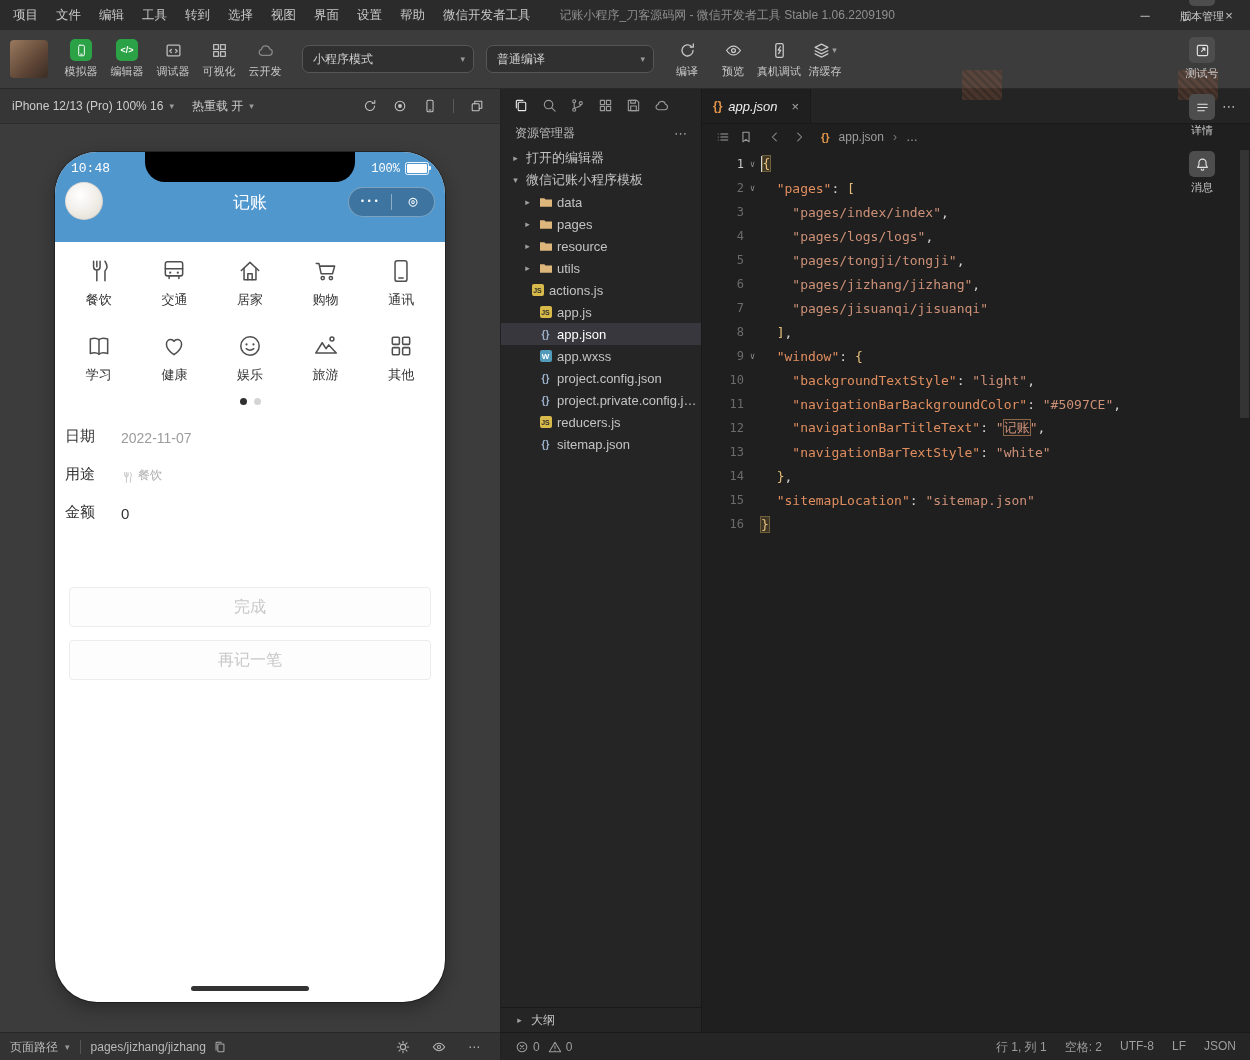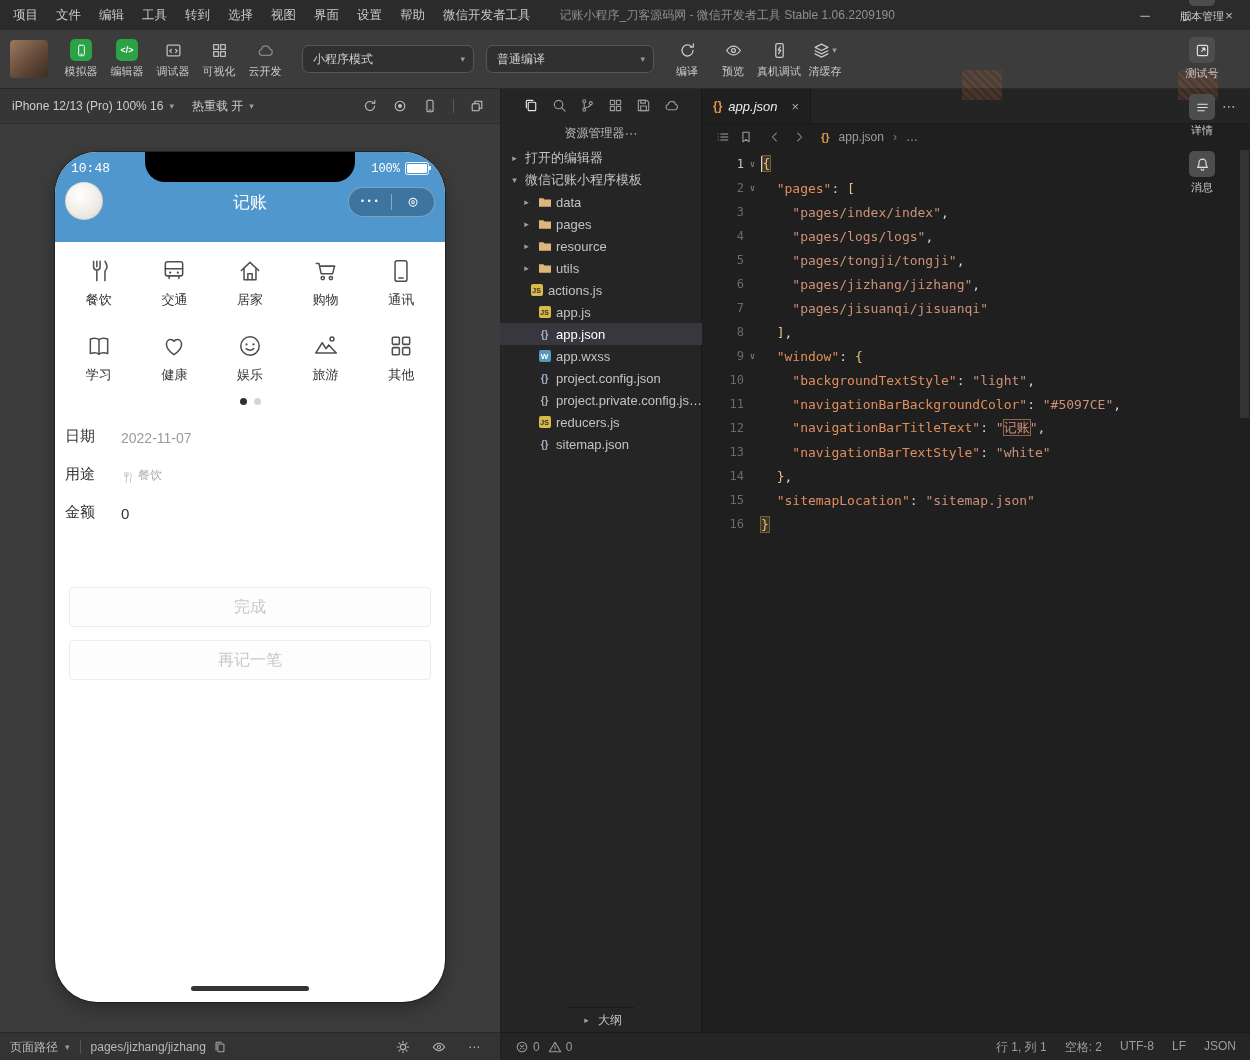--- a/index.html
+++ b/index.html
@@ -82,21 +82,21 @@
   .home-indicator{position:absolute;left:50%;bottom:11px;transform:translateX(-50%);width:118px;height:5px;border-radius:3px;background:#333;}
   .path-bar{height:28px;background:#333;border-top:1px solid #272727;display:flex;align-items:center;font-size:12px;color:#b9b9b9;padding:0 10px;gap:7px;flex:none;}
   .path-divider{width:1px;height:14px;background:#555;margin:0 3px;}
   .path-icons{margin-left:auto;display:flex;gap:22px;color:#b5b5b5;padding-right:10px;align-items:center;}
 
   
   .right-region{flex:1;display:flex;flex-direction:column;min-width:0;}
   .work-row{flex:1;display:flex;min-height:0;}
 
   
-  .explorer{width:200px;background:#252526;border-right:1px solid #191919;display:flex;flex-direction:column;color:#c3c3c3;flex:none;align-items:center;}
+  .explorer{width:200px;background:#252526;border-right:1px solid #191919;display:flex;flex-direction:column;color:#c3c3c3;flex:none;}
   .exp-toolbar{height:32px;display:flex;align-items:center;gap:13px;padding:0 13px;color:#9a9a9a;flex:none;}
   .exp-toolbar .active{color:#e8e8e8;}
   .exp-header{height:24px;display:flex;align-items:center;padding:0 14px;font-size:12px;color:#bcbcbc;flex:none;}
   .exp-more{margin-left:auto;color:#9a9a9a;font-size:13px;}
   .tree{flex:1;font-size:13px;overflow:hidden;padding-top:2px;}
   .tree-row{height:22px;display:flex;align-items:center;gap:4px;color:#c3c3c3;}
   .tree-row.selected{background:#37373d;color:#fff;}
   .chev{width:13px;text-align:center;font-size:9px;color:#a0a0a0;flex:none;}
   .tree-icon{width:15px;display:flex;justify-content:center;align-items:center;flex:none;}
   .file-ic{font-size:7px;font-weight:bold;border-radius:2px;width:12px;height:12px;display:flex;align-items:center;justify-content:center;}

